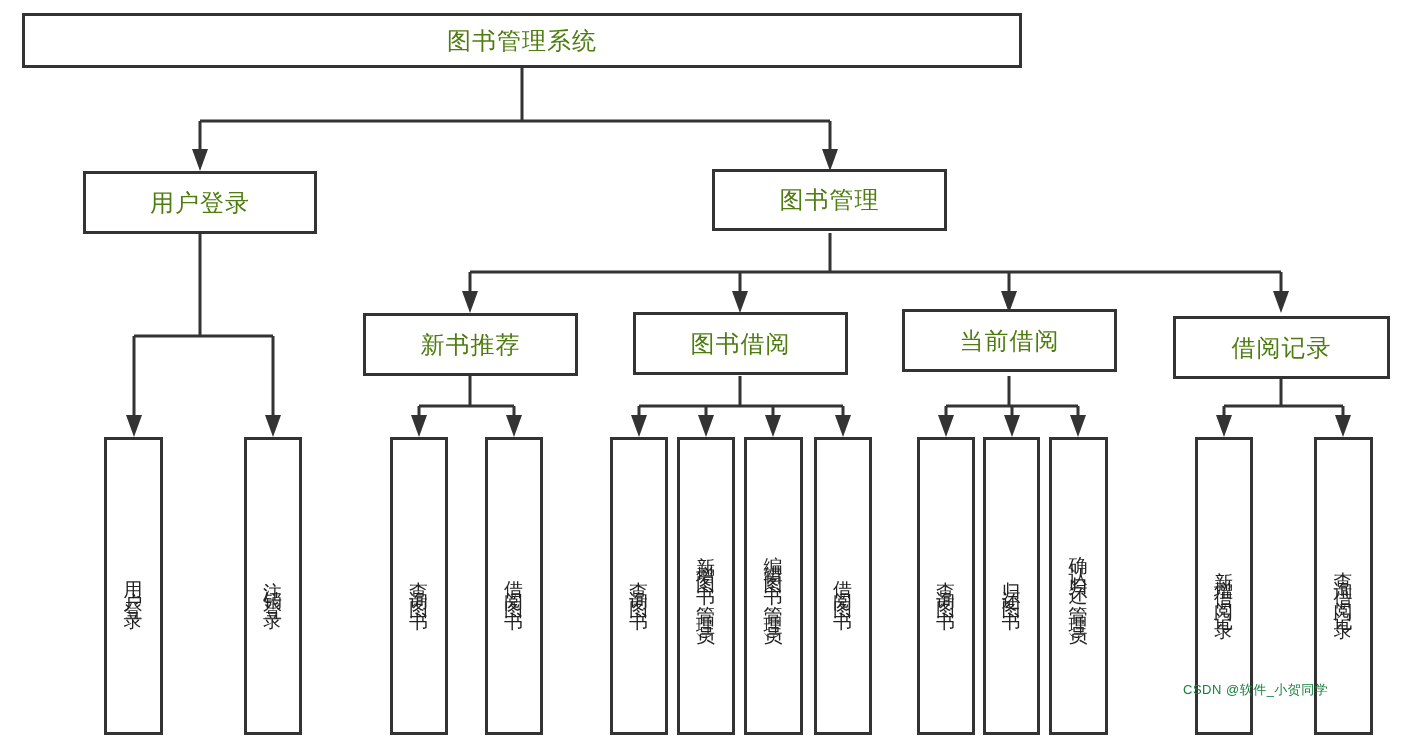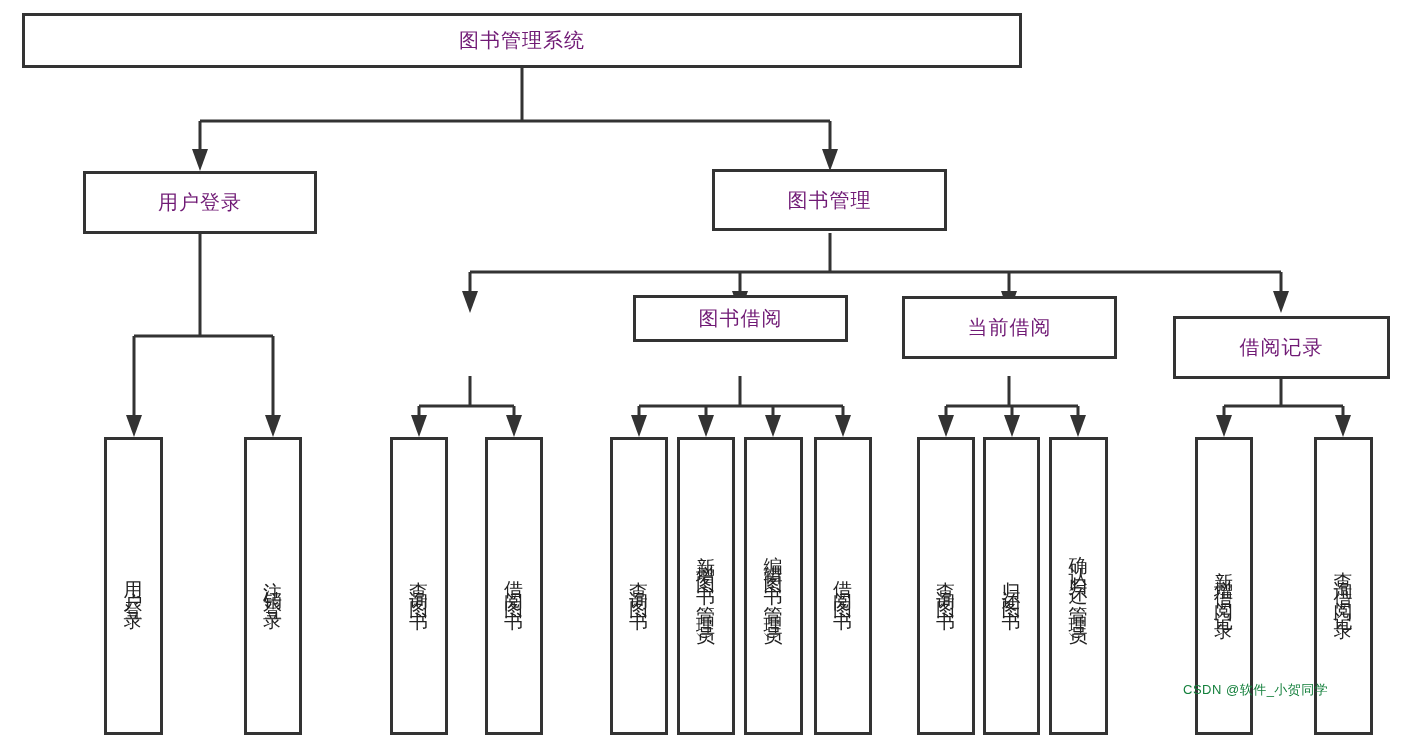--- a/index.html
+++ b/index.html
@@ -15,22 +15,22 @@
   .box {
     position: absolute;
     box-sizing: border-box;
     border: 3px solid #333333;
     background: #ffffff;
     display: flex;
     align-items: center;
     justify-content: center;
   }
   .hlabel {
-    font-size: 20px;
-    color: #701a75;
+    font-size: 24px;
+    color: #4d7c0f;
     white-space: nowrap;
     letter-spacing: 1px;
   }
   .vbox > span {
     writing-mode: vertical-rl;
     text-orientation: mixed;
     font-size: 19px;
     line-height: 1;
     letter-spacing: 10px;
     color: #222222;
@@ -102,24 +102,27 @@
     <span class="hlabel">图书管理系统</span>
   </div>
 
   <div class="box" style="left:83px;top:171px;width:234px;height:63px">
     <span class="hlabel">用户登录</span>
   </div>
   <div class="box" style="left:712px;top:169px;width:235px;height:62px">
     <span class="hlabel">图书管理</span>
   </div>
 
-  <div class="box" style="left:633px;top:295px;width:215px;height:47px">
+  <div class="box" style="left:363px;top:313px;width:215px;height:63px">
+    <span class="hlabel">新书推荐</span>
+  </div>
+  <div class="box" style="left:633px;top:312px;width:215px;height:63px">
     <span class="hlabel">图书借阅</span>
   </div>
-  <div class="box" style="left:902px;top:296px;width:215px;height:63px">
+  <div class="box" style="left:902px;top:309px;width:215px;height:63px">
     <span class="hlabel">当前借阅</span>
   </div>
   <div class="box" style="left:1173px;top:316px;width:217px;height:63px">
     <span class="hlabel">借阅记录</span>
   </div>
 
   <div class="box vbox" style="left:104px;top:437px;width:59px;height:298px">
     <span>用户登录</span>
   </div>
   <div class="box vbox" style="left:244px;top:437px;width:58px;height:298px">

